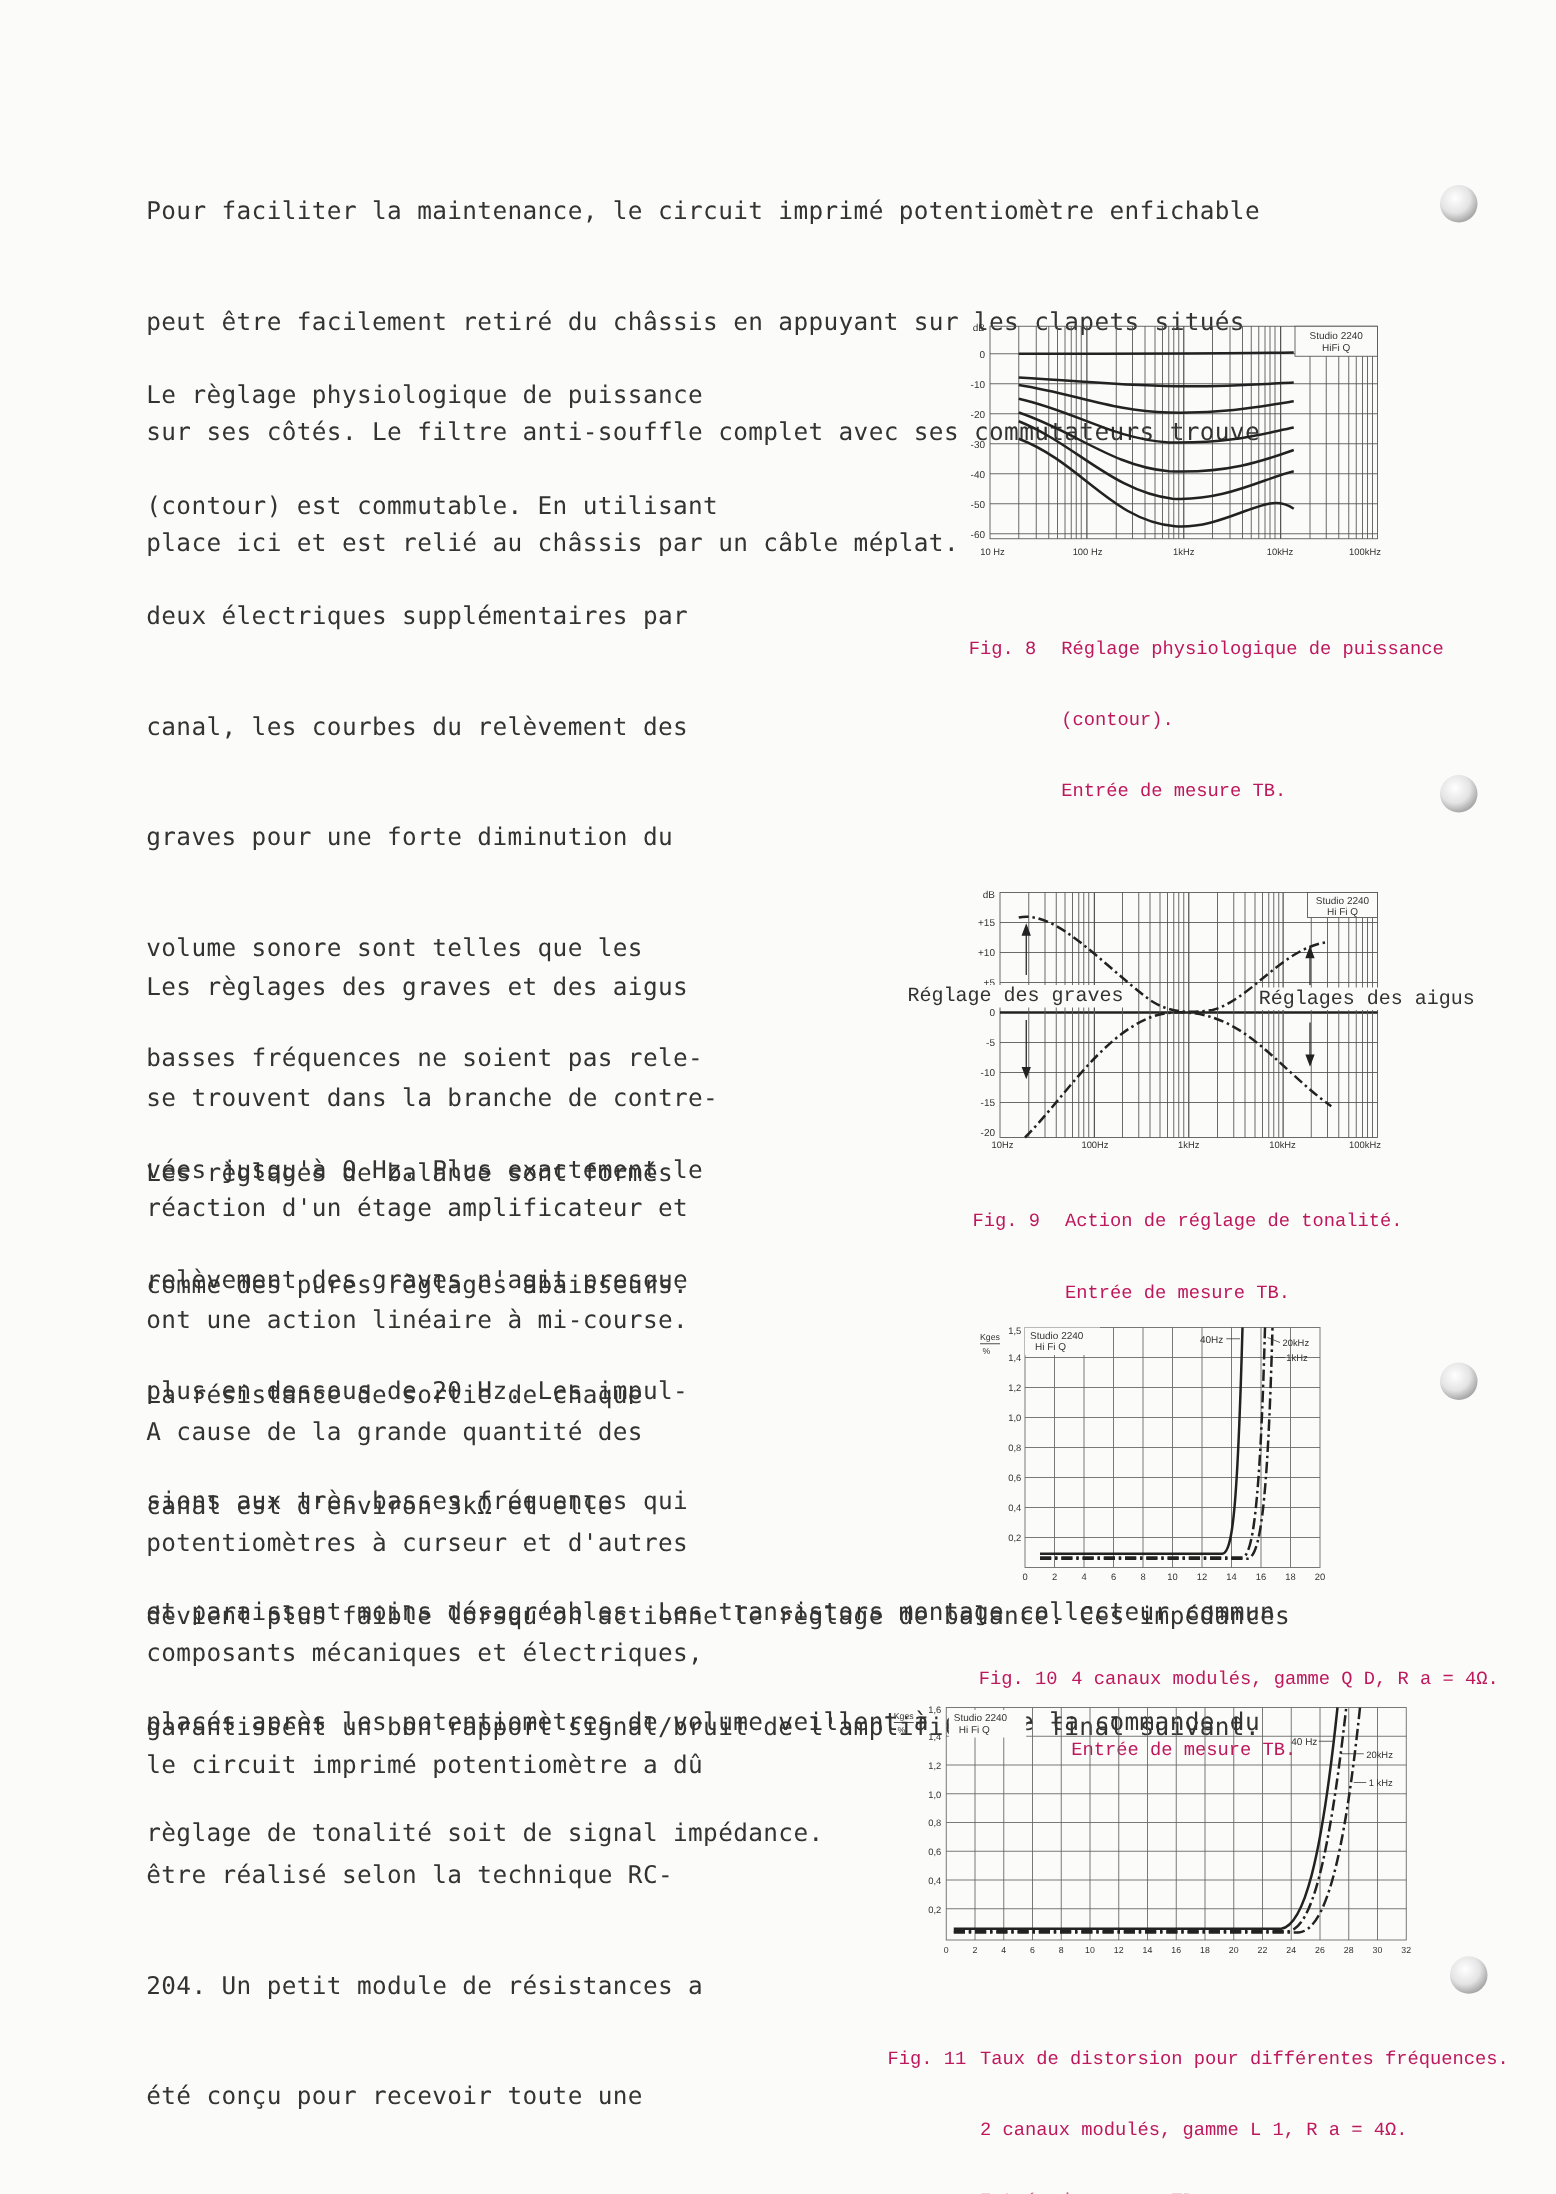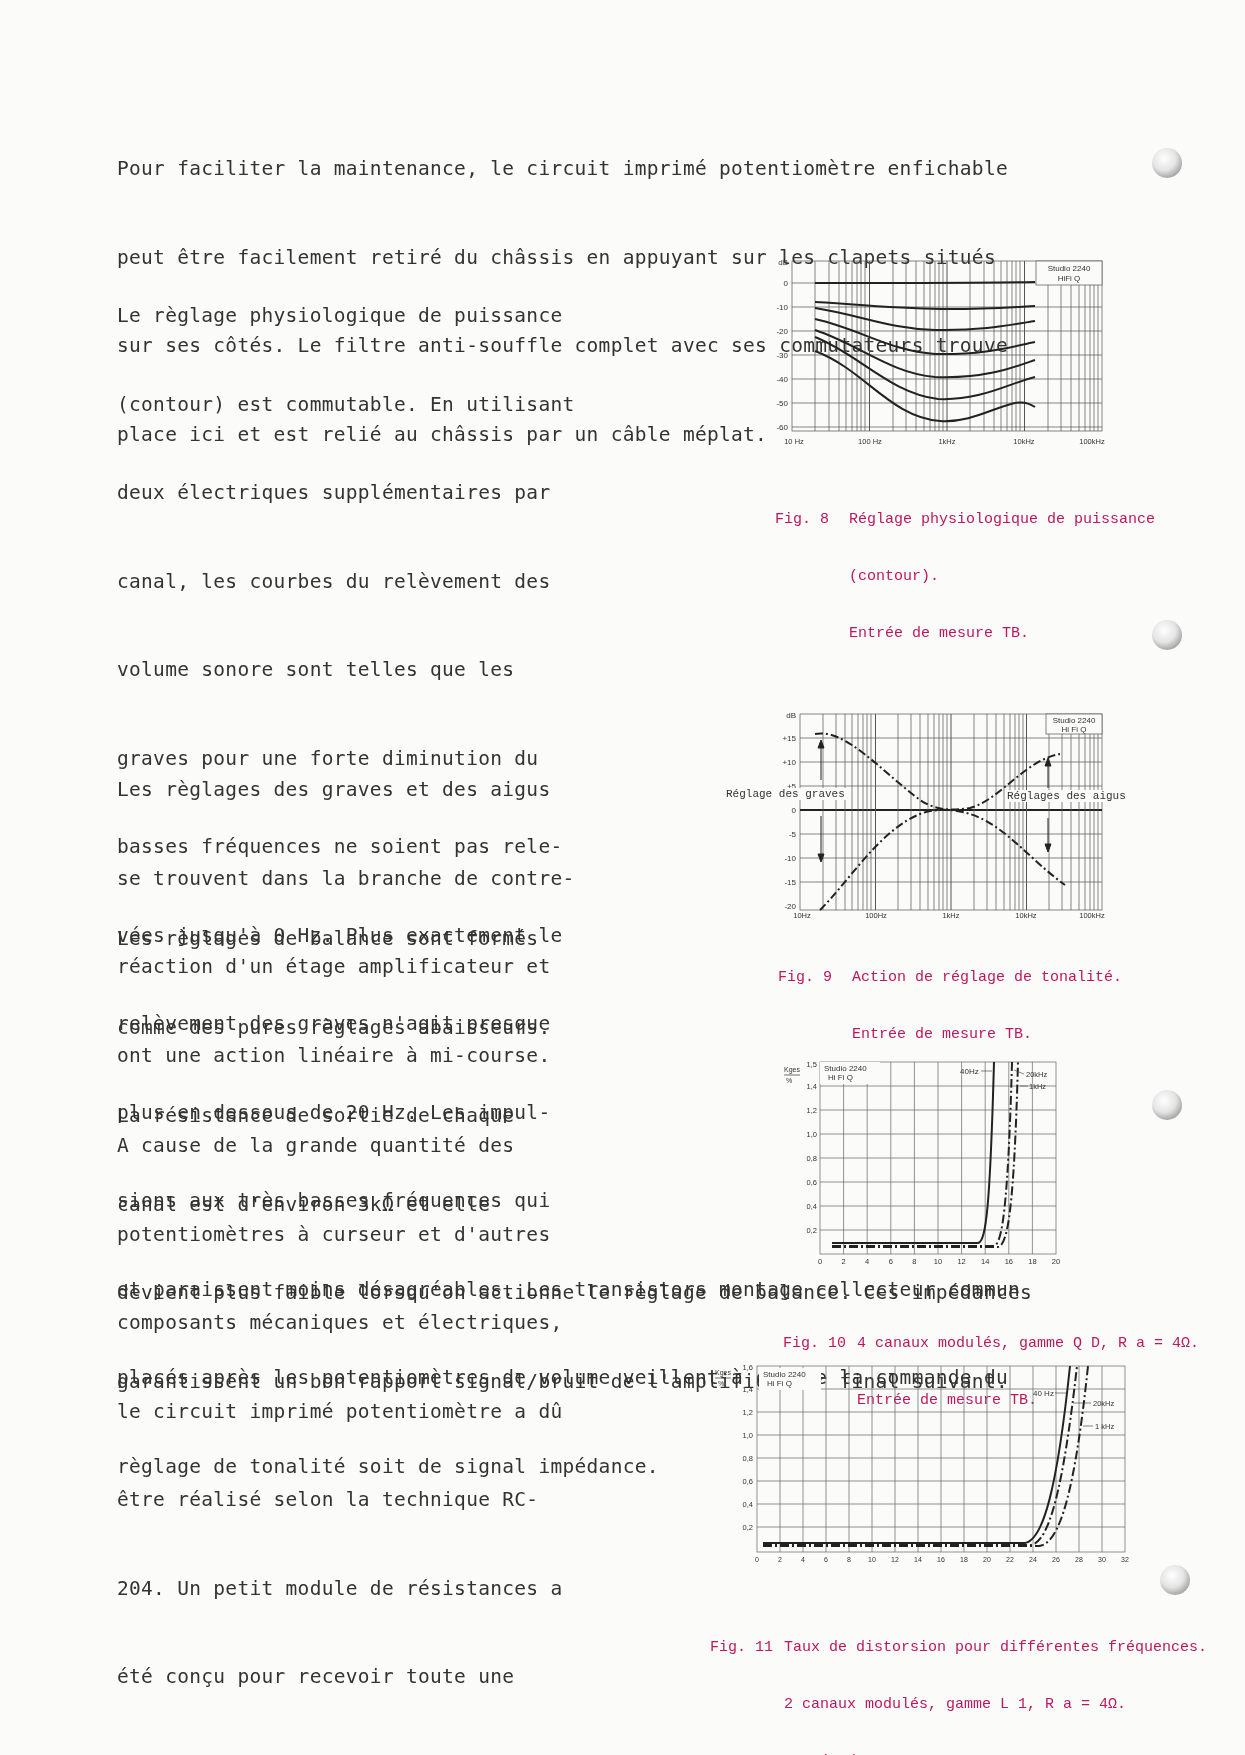--- a/index.html
+++ b/index.html
@@ -19,42 +19,42 @@
     font-family: "Liberation Mono", "DejaVu Sans Mono", monospace;
     color: #be185d; white-space: pre;
   }
   .cap .lbl { display: inline-block; width: 74px; }
   .fig { position: absolute; }
   .hole {
     position: absolute; width: 30px; height: 30px; border-radius: 50%;
     background: radial-gradient(circle at 40% 35%, #ffffff 0%, #e4e4e4 45%, #9a9a9a 80%, #555 100%);
   }
   .label-box {
-    position: absolute; font-size: 11px; background: #fbfbf9;
+    position: absolute; font-size: 16px; background: #fbfbf9;
     font-family: "Liberation Mono", monospace; color: #333; padding: 0 2px;
   }
   svg text { font-family: "Liberation Sans", sans-serif; fill: #333; }
 </style>
 </head>
 <body>
 
 <div class="para" style="top:95px;">
   <div>Pour faciliter la maintenance, le circuit imprimé potentiomètre enfichable</div>
   <div>peut être facilement retiré du châssis en appuyant sur les clapets situés</div>
   <div>sur ses côtés. Le filtre anti-souffle complet avec ses commutateurs trouve</div>
   <div>place ici et est relié au châssis par un câble méplat.</div>
 </div>
 
 <div class="para" style="top:242px;">
   <div>Le règlage physiologique de puissance</div>
   <div>(contour) est commutable. En utilisant</div>
   <div>deux électriques supplémentaires par</div>
   <div>canal, les courbes du relèvement des</div>
+  <div>graves pour une forte diminution du</div>
   <div>volume sonore sont telles que les</div>
-  <div>graves pour une forte diminution du</div>
   <div>basses fréquences ne soient pas rele-</div>
   <div>vées jusqu'à 0 Hz. Plus exactement le</div>
   <div>relèvement des graves n'agit presque</div>
   <div>plus en dessous de 20 Hz. Les impul-</div>
   <div>sions aux très basses fréquences qui</div>
   <div>et paraissent moins désagréables. Les transistors montage collecteur commun</div>
   <div>placés après les potentiomètres de volume veillent à ce que la commande du</div>
   <div>règlage de tonalité soit de signal impédance.</div>
 </div>
 

